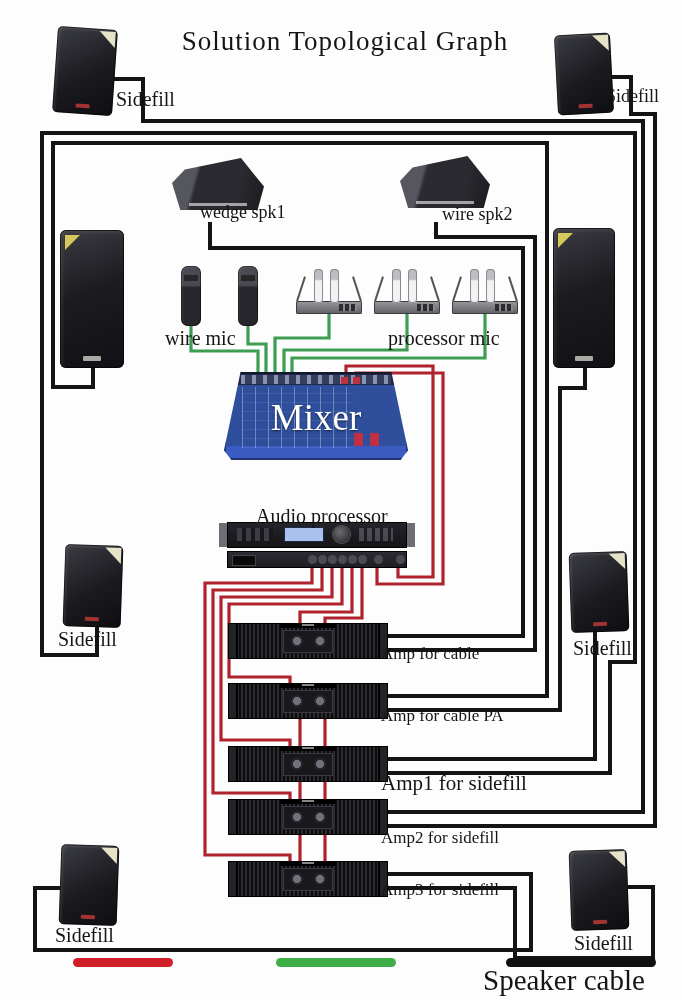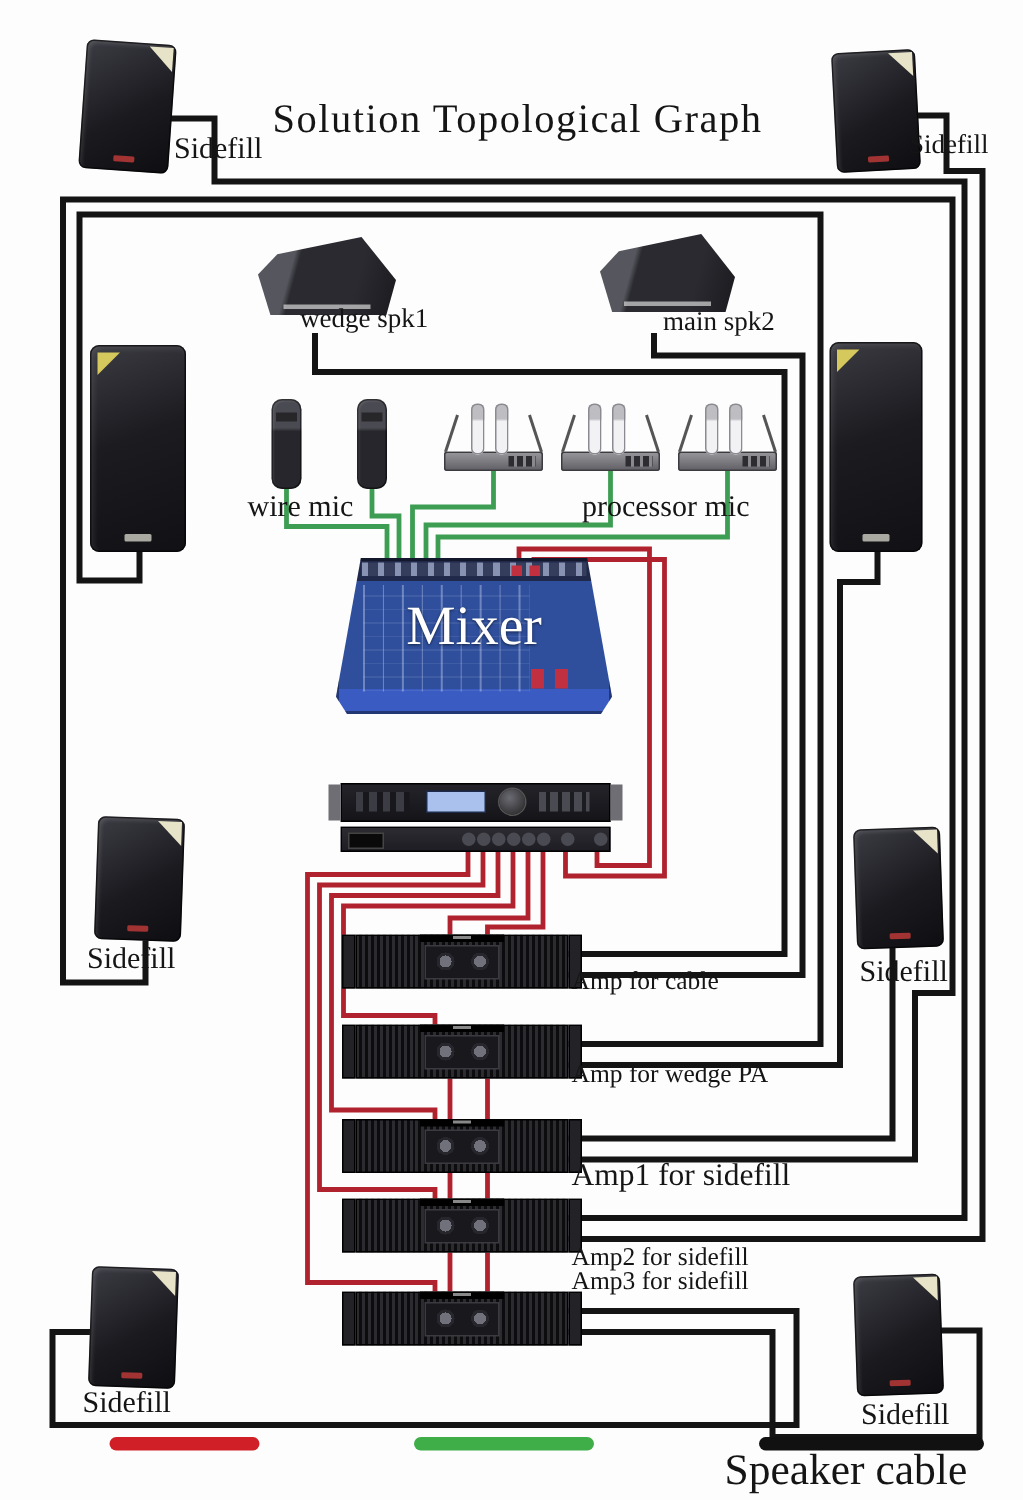--- a/index.html
+++ b/index.html
@@ -1,21 +1,21 @@
 <!DOCTYPE html>
 <html><head>
 <meta charset="utf-8">
 <style>
   html,body{margin:0;padding:0;background:#e8e8e8;}
   #canvas{position:relative;width:682px;height:1000px;margin:0 auto;background:#fdfdfd;overflow:hidden;
           font-family:"Liberation Serif", serif;}
   #wires{position:absolute;left:0;top:0;width:682px;height:1000px;z-index:1;}
   .dev{position:absolute;z-index:2;}
   .lbl{position:absolute;z-index:3;color:#151515;white-space:nowrap;}
-  .title{left:170px;top:26px;width:350px;text-align:center;font-size:27px;letter-spacing:1px;margin-top:38px;}
+  .title{left:170px;top:26px;width:350px;text-align:center;font-size:27px;letter-spacing:1px;}
 
   
   .spk{background:linear-gradient(150deg,#3c3c44 0%,#1a1a1f 55%,#0e0e12 100%);
        border-radius:5px;box-shadow:inset 0 0 0 1px rgba(0,0,0,.6), inset 2px 2px 3px rgba(255,255,255,.14);}
   .spk::before{content:"";position:absolute;top:2px;right:2px;width:0;height:0;
        border-top:16px solid #e7e3c8;border-left:16px solid transparent;}
   .spk::after{content:"";position:absolute;bottom:6px;left:50%;transform:translateX(-50%);
        width:14px;height:4px;background:#a23333;border-radius:1px;}
 
   
@@ -156,21 +156,21 @@
     <div class="strip"></div>
     <div class="m1"></div>
       <div class="m2"></div>
   </div>
   <div class="dev rx" style="left:452px;top:268px;width:66px;height:46px;">
     <div class="strip"></div>
     <div class="m1"></div>
       <div class="m2"></div>
   </div>
 
-  <div class="dev mixer" style="left:224px;top:372px;width:184px;height:104px;">
+  <div class="dev mixer" style="left:224px;top:372px;width:184px;height:88px;">
     <div class="mx-knobs"></div>
     <div class="mx-jack1"></div>
     <div class="mx-jack2"></div>
     <div class="mx-label lbl" style="position:absolute;">Mixer</div>
   </div>
 
   <div class="dev proc-front" style="left:227px;top:522px;width:180px;height:26px;">
     <div class="btnsL"></div>
     <div class="lcd"></div>
     <div class="knob"></div>
@@ -197,28 +197,29 @@
       <div class="apanel"></div>
     </div>
   <div class="dev amp" style="top:861px;">
       <div class="atop"></div>
       <div class="apanel"></div>
     </div>
 
   <div class="lbl" style="left:116px;top:88px;font-size:20px;">Sidefill</div>
   <div class="lbl" style="left:606px;top:86px;font-size:18px;">Sidefill</div>
   <div class="lbl" style="left:200px;top:202px;font-size:18px;">wedge spk1</div>
-  <div class="lbl" style="left:442px;top:204px;font-size:18px;">main spk2</div>
+  <div class="lbl" style="left:442px;top:204px;font-size:18px;">wire spk2</div>
   <div class="lbl" style="left:165px;top:327px;font-size:20px;">wire mic</div>
   <div class="lbl" style="left:388px;top:327px;font-size:20px;">processor mic</div>
+  <div class="lbl" style="left:256px;top:505px;font-size:20px;">Audio processor</div>
   <div class="lbl" style="left:381px;top:644px;font-size:17px;">Amp for cable</div>
-  <div class="lbl" style="left:381px;top:706px;font-size:17px;">Amp for wedge PA</div>
+  <div class="lbl" style="left:381px;top:706px;font-size:17px;">Amp for cable PA</div>
   <div class="lbl" style="left:381px;top:771px;font-size:21px;">Amp1 for sidefill</div>
   <div class="lbl" style="left:381px;top:828px;font-size:17px;">Amp2 for sidefill</div>
-  <div class="lbl" style="left:381px;top:844px;font-size:17px;">Amp3 for sidefill</div>
+  <div class="lbl" style="left:381px;top:880px;font-size:17px;">Amp3 for sidefill</div>
   <div class="lbl" style="left:58px;top:628px;font-size:20px;">Sidefill</div>
   <div class="lbl" style="left:573px;top:637px;font-size:20px;">Sidefill</div>
   <div class="lbl" style="left:55px;top:924px;font-size:20px;">Sidefill</div>
   <div class="lbl" style="left:574px;top:932px;font-size:20px;">Sidefill</div>
 
   <div class="lbar" style="left: 73px; top: 958px; width: 100px; background: rgb(208, 31, 38);"></div>
   <div class="lbar" style="left: 276px; top: 958px; width: 120px; background: rgb(63, 174, 73);"></div>
   <div class="lbar" style="left: 506px; top: 958px; width: 150px; background: rgb(17, 17, 17);"></div>
   <div class="lbl" style="left:483px;top:964px;width:196px;text-align:left;font-size:29px;">Speaker cable</div>
 </div>

